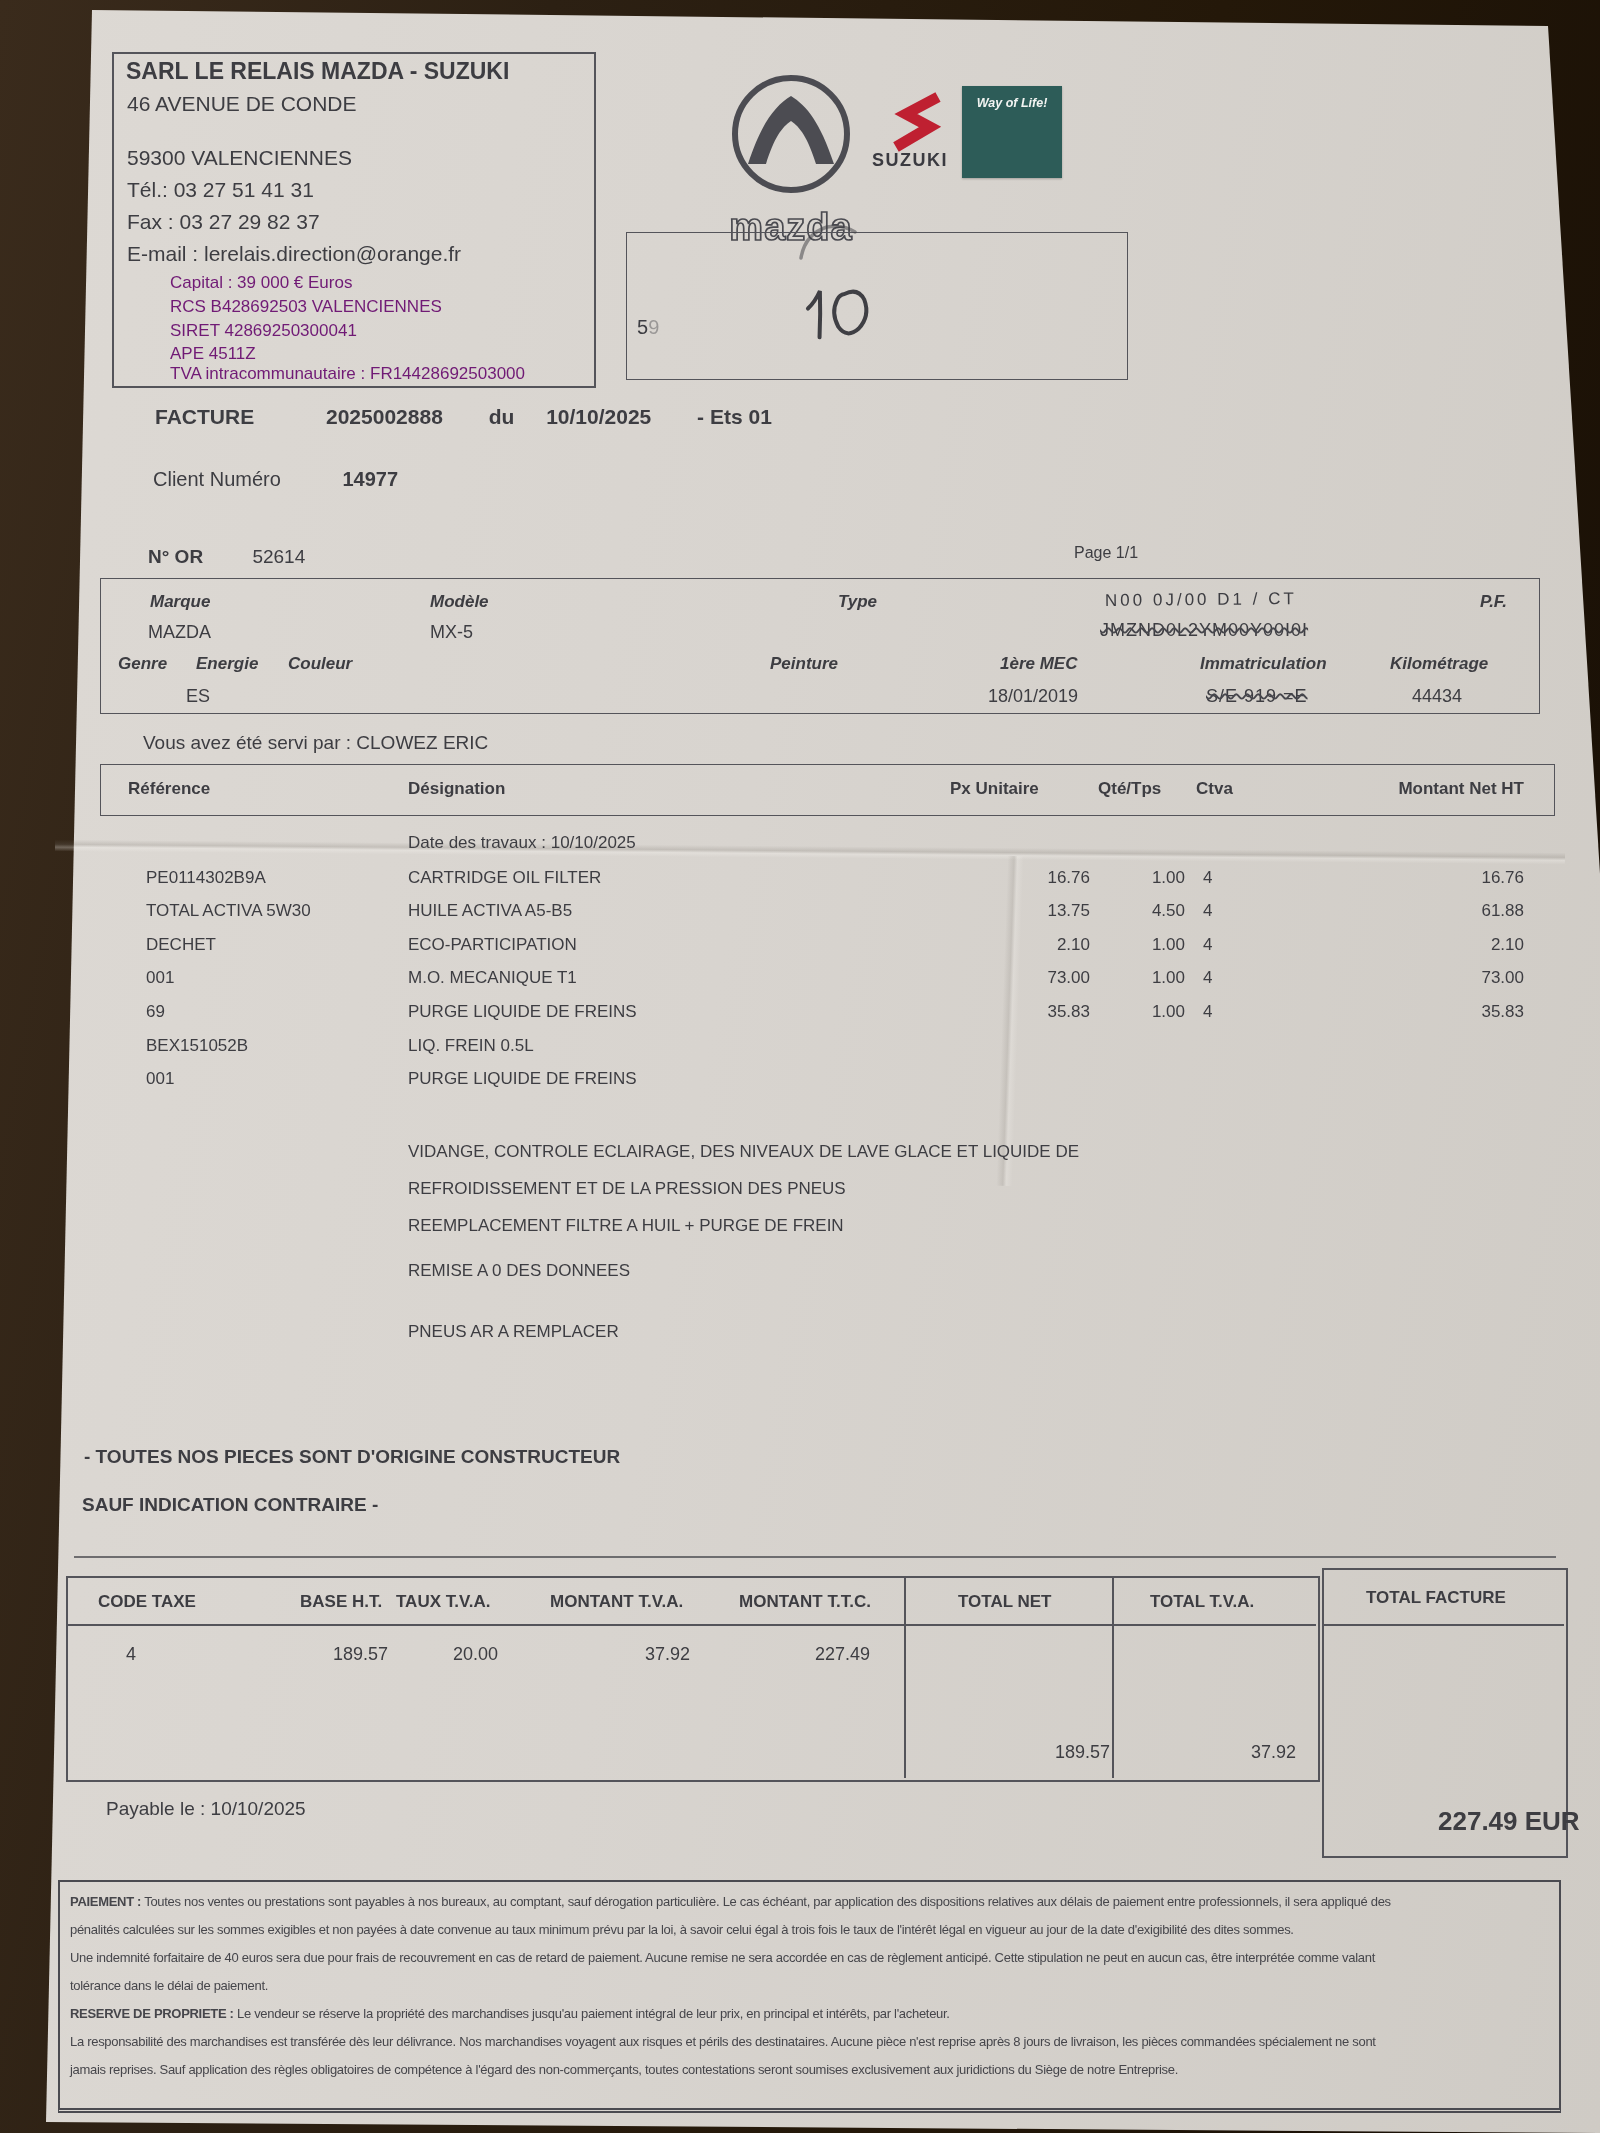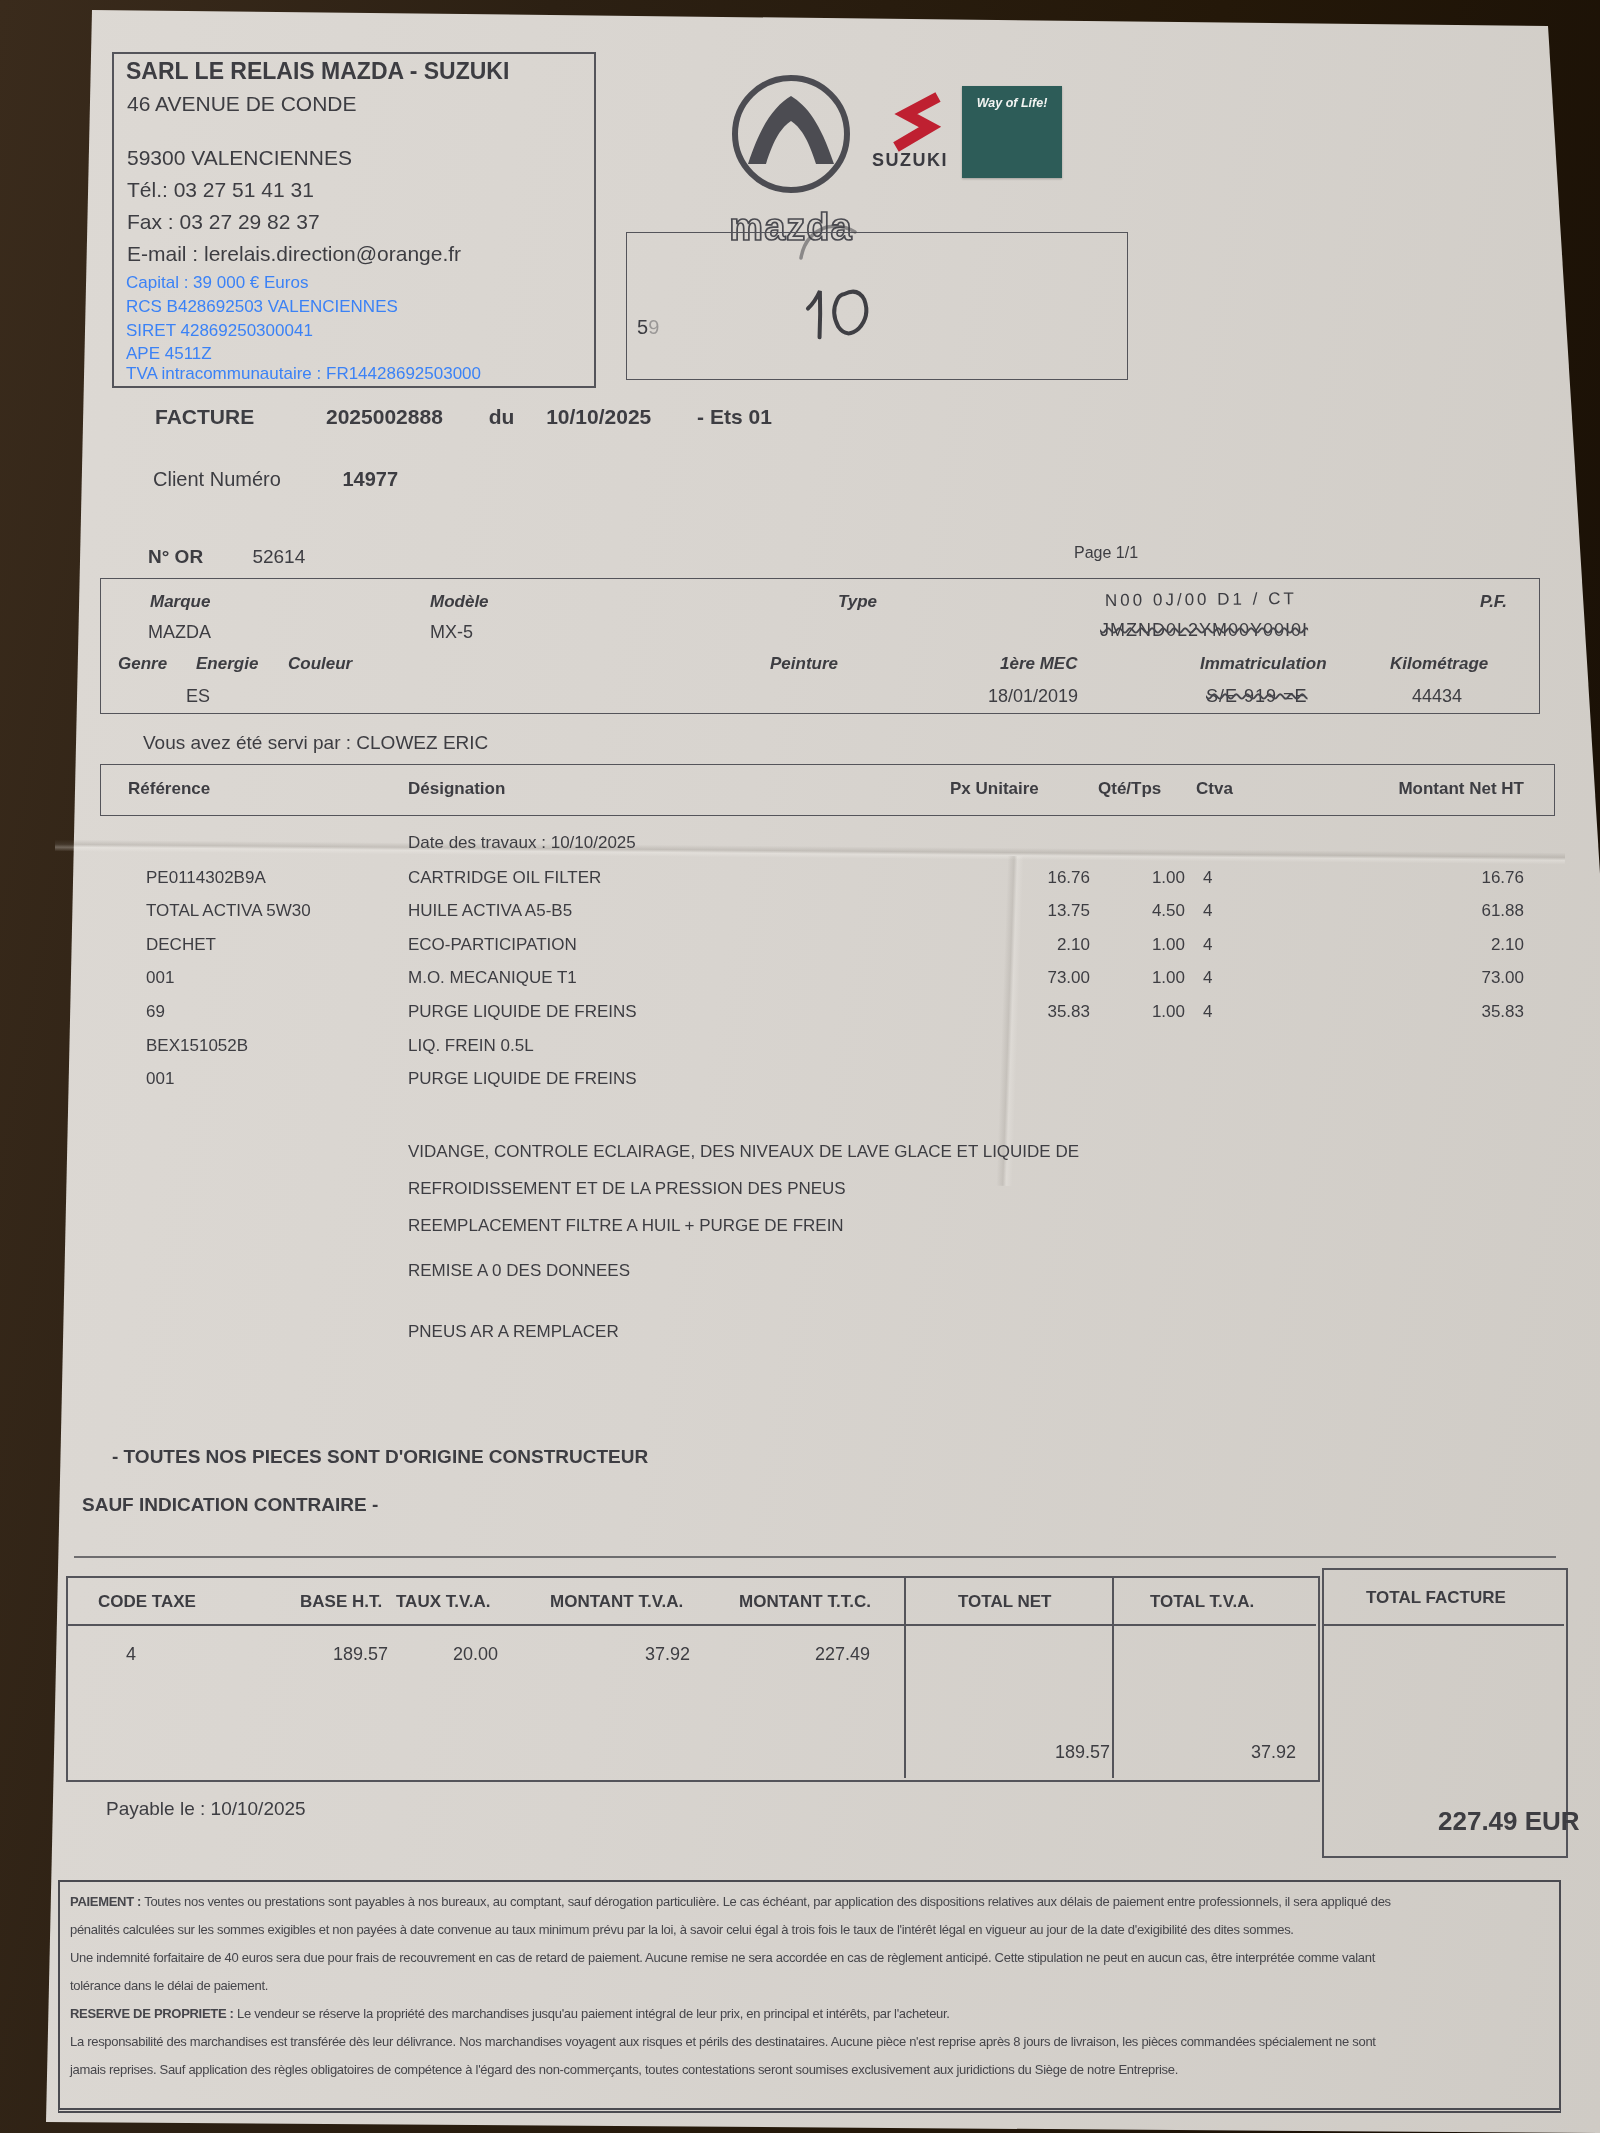--- a/index.html
+++ b/index.html
@@ -12,21 +12,21 @@
   .paper{
     position:absolute;inset:0;
     clip-path:polygon(92px 10px,1548px 26px,1620px 1200px,1600px 2133px,46px 2122px);
     background:linear-gradient(100deg,#ddd9d4 0%,#d8d4cf 45%,#cfcbc5 100%);
   }
   .a{position:absolute;}
   .t{color:#3d3d42;white-space:nowrap;font-family:"Liberation Sans",sans-serif;}
   .b{font-weight:700;}
   .bi{font-weight:700;font-style:italic;}
   .ra{text-align:right;}
-  .small{color:#3b82f6;}
+  .small{color:#701a75;margin-left:44px;}
   .box{border:2px solid #54545a;}
   .redact{
     text-decoration-line:line-through;
     text-decoration-style:wavy;
     text-decoration-color:#46464c;
     text-decoration-thickness:2px;
     letter-spacing:1px;
   }
   .crease-h{
     position:absolute;left:55px;top:846px;width:1510px;height:12px;
@@ -181,21 +181,21 @@
 
 <div class="a t" style="left:146px;top:1069px;font-size:17px;">001</div>
 <div class="a t" style="left:408px;top:1069px;font-size:17px;">PURGE LIQUIDE DE FREINS</div>
 
 <div class="a t" style="left:408px;top:1142px;font-size:17px;">VIDANGE, CONTROLE ECLAIRAGE, DES NIVEAUX DE LAVE GLACE ET LIQUIDE DE</div>
 <div class="a t" style="left:408px;top:1179px;font-size:17px;">REFROIDISSEMENT ET DE LA PRESSION DES PNEUS</div>
 <div class="a t" style="left:408px;top:1216px;font-size:17px;">REEMPLACEMENT FILTRE A HUIL + PURGE DE FREIN</div>
 <div class="a t" style="left:408px;top:1253px;font-size:17px;margin-top:8px;">REMISE A 0 DES DONNEES</div>
 <div class="a t" style="left:408px;top:1322px;font-size:17px;">PNEUS AR A REMPLACER</div>
 
-<div class="a t b" style="left:84px;top:1446px;font-size:19px;margin-left:28px;">- TOUTES NOS PIECES SONT D'ORIGINE CONSTRUCTEUR</div>
+<div class="a t b" style="left:84px;top:1446px;font-size:19px;">- TOUTES NOS PIECES SONT D'ORIGINE CONSTRUCTEUR</div>
 <div class="a t b" style="left:82px;top:1494px;font-size:19px;">SAUF INDICATION CONTRAIRE -</div>
 
 <div class="a" style="left:74px;top:1556px;width:1482px;height:2px;background:#5a5a5e;opacity:.85;"></div>
 <div class="a box" style="left:66px;top:1576px;width:1250px;height:202px;"></div>
 <div class="vline" style="left:904px;top:1576px;height:202px;"></div>
 <div class="vline" style="left:1112px;top:1576px;height:202px;"></div>
 <div class="hline" style="left:66px;top:1624px;width:1250px;"></div>
 <div class="a box" style="left:1322px;top:1568px;width:242px;height:286px;"></div>
 <div class="hline" style="left:1322px;top:1624px;width:242px;"></div>
 

